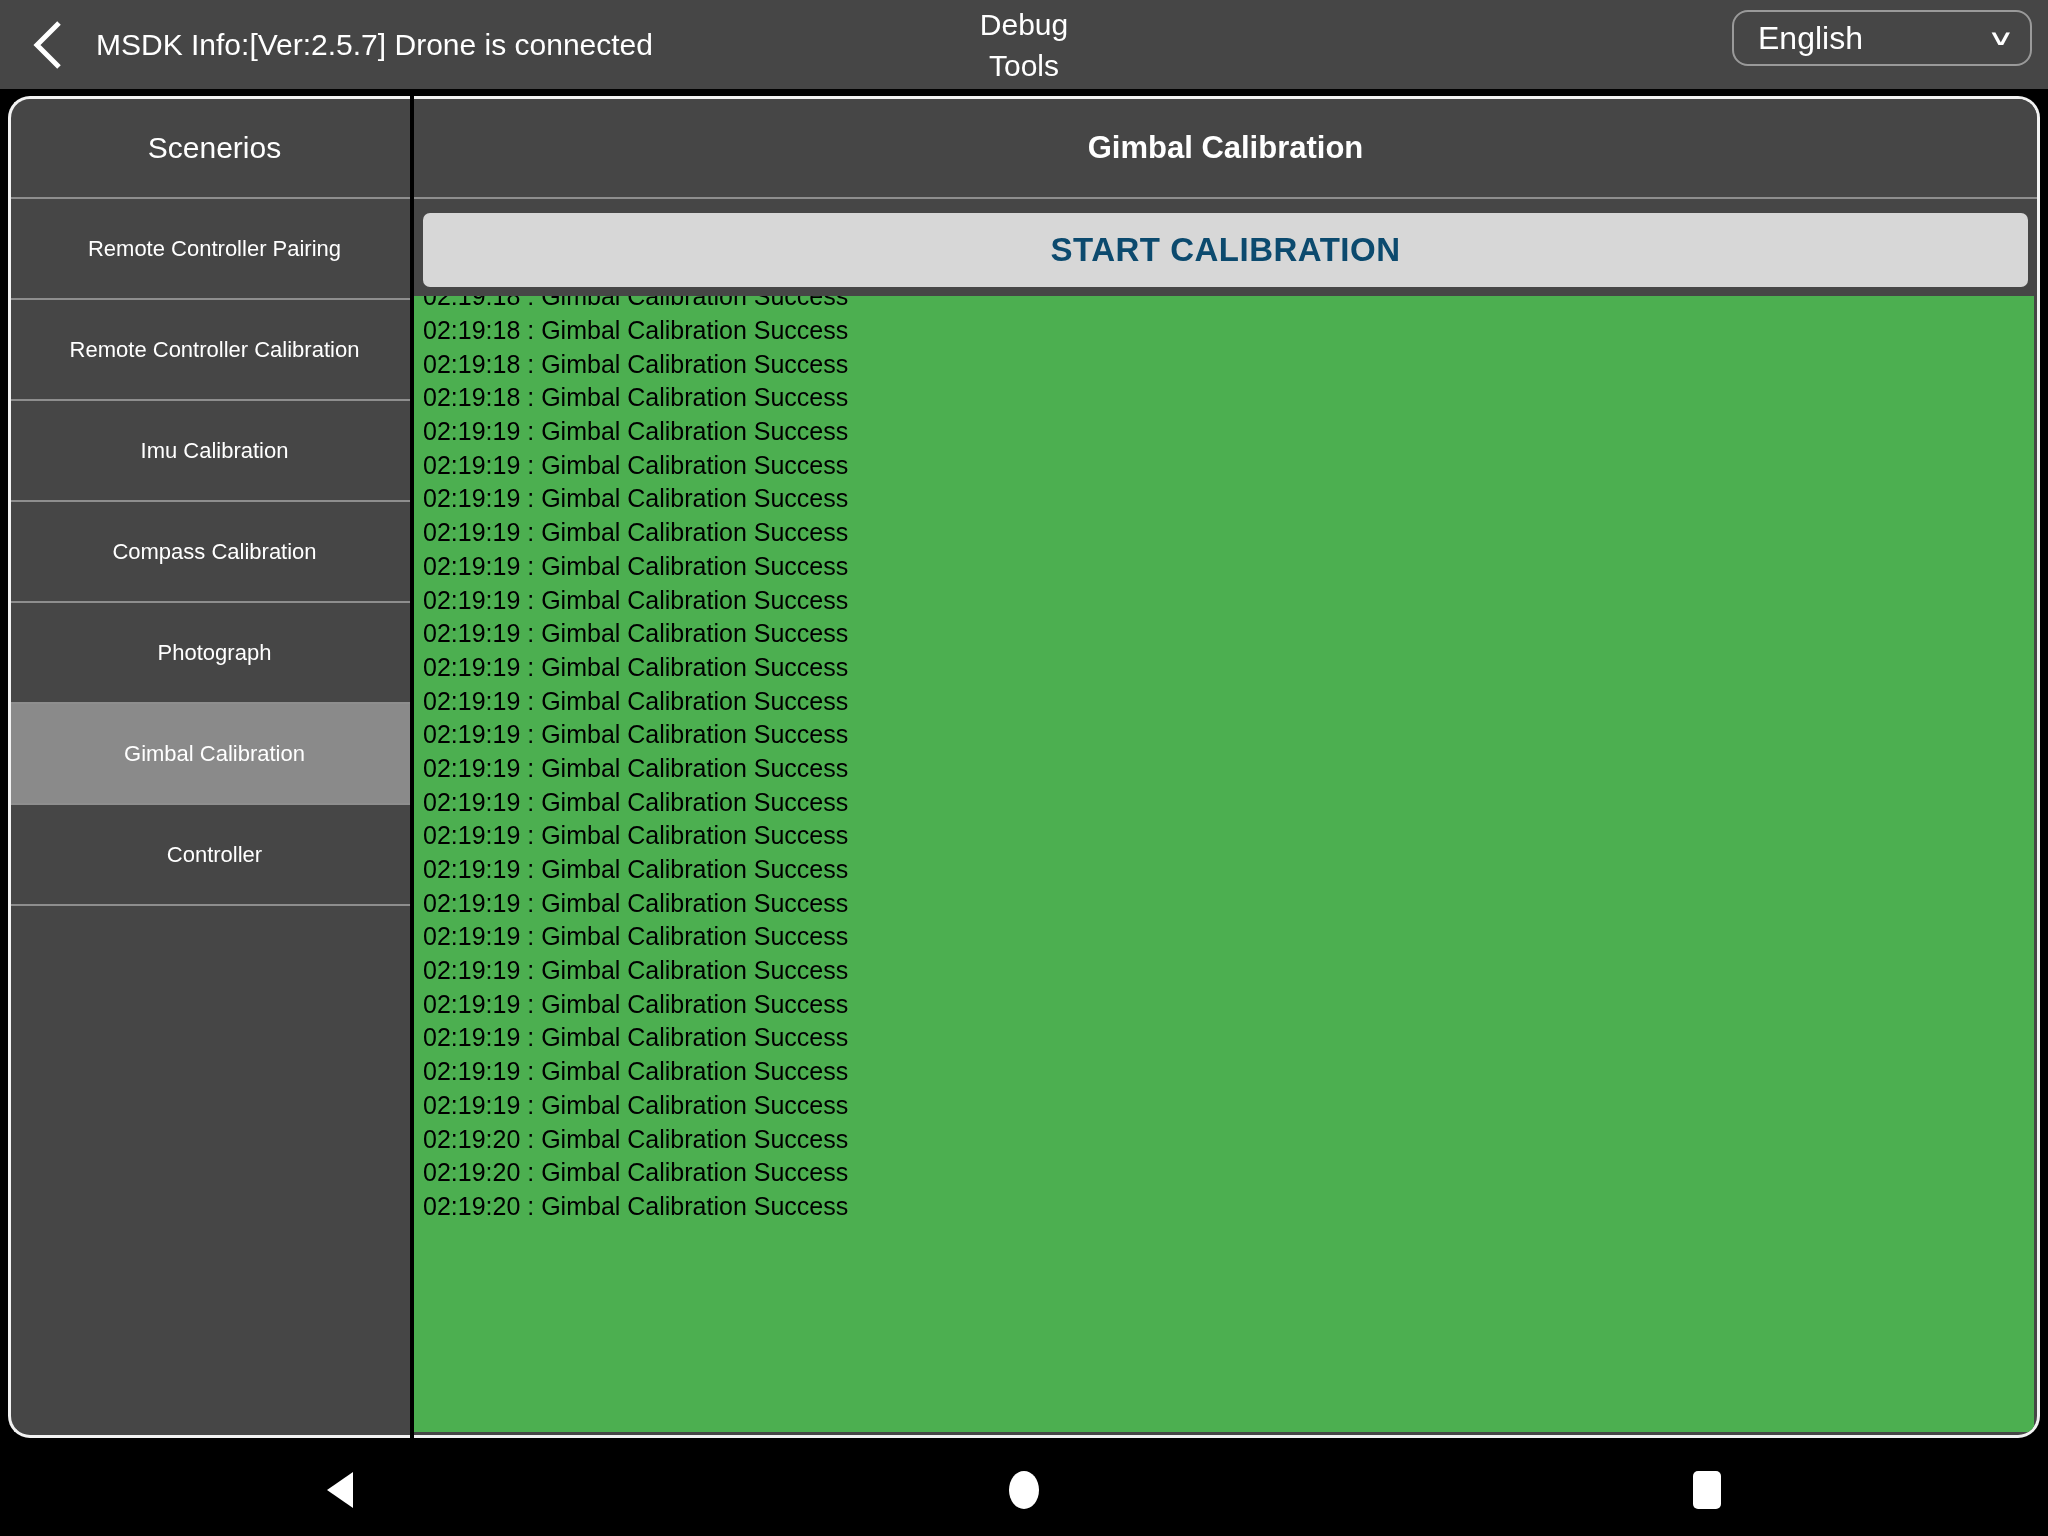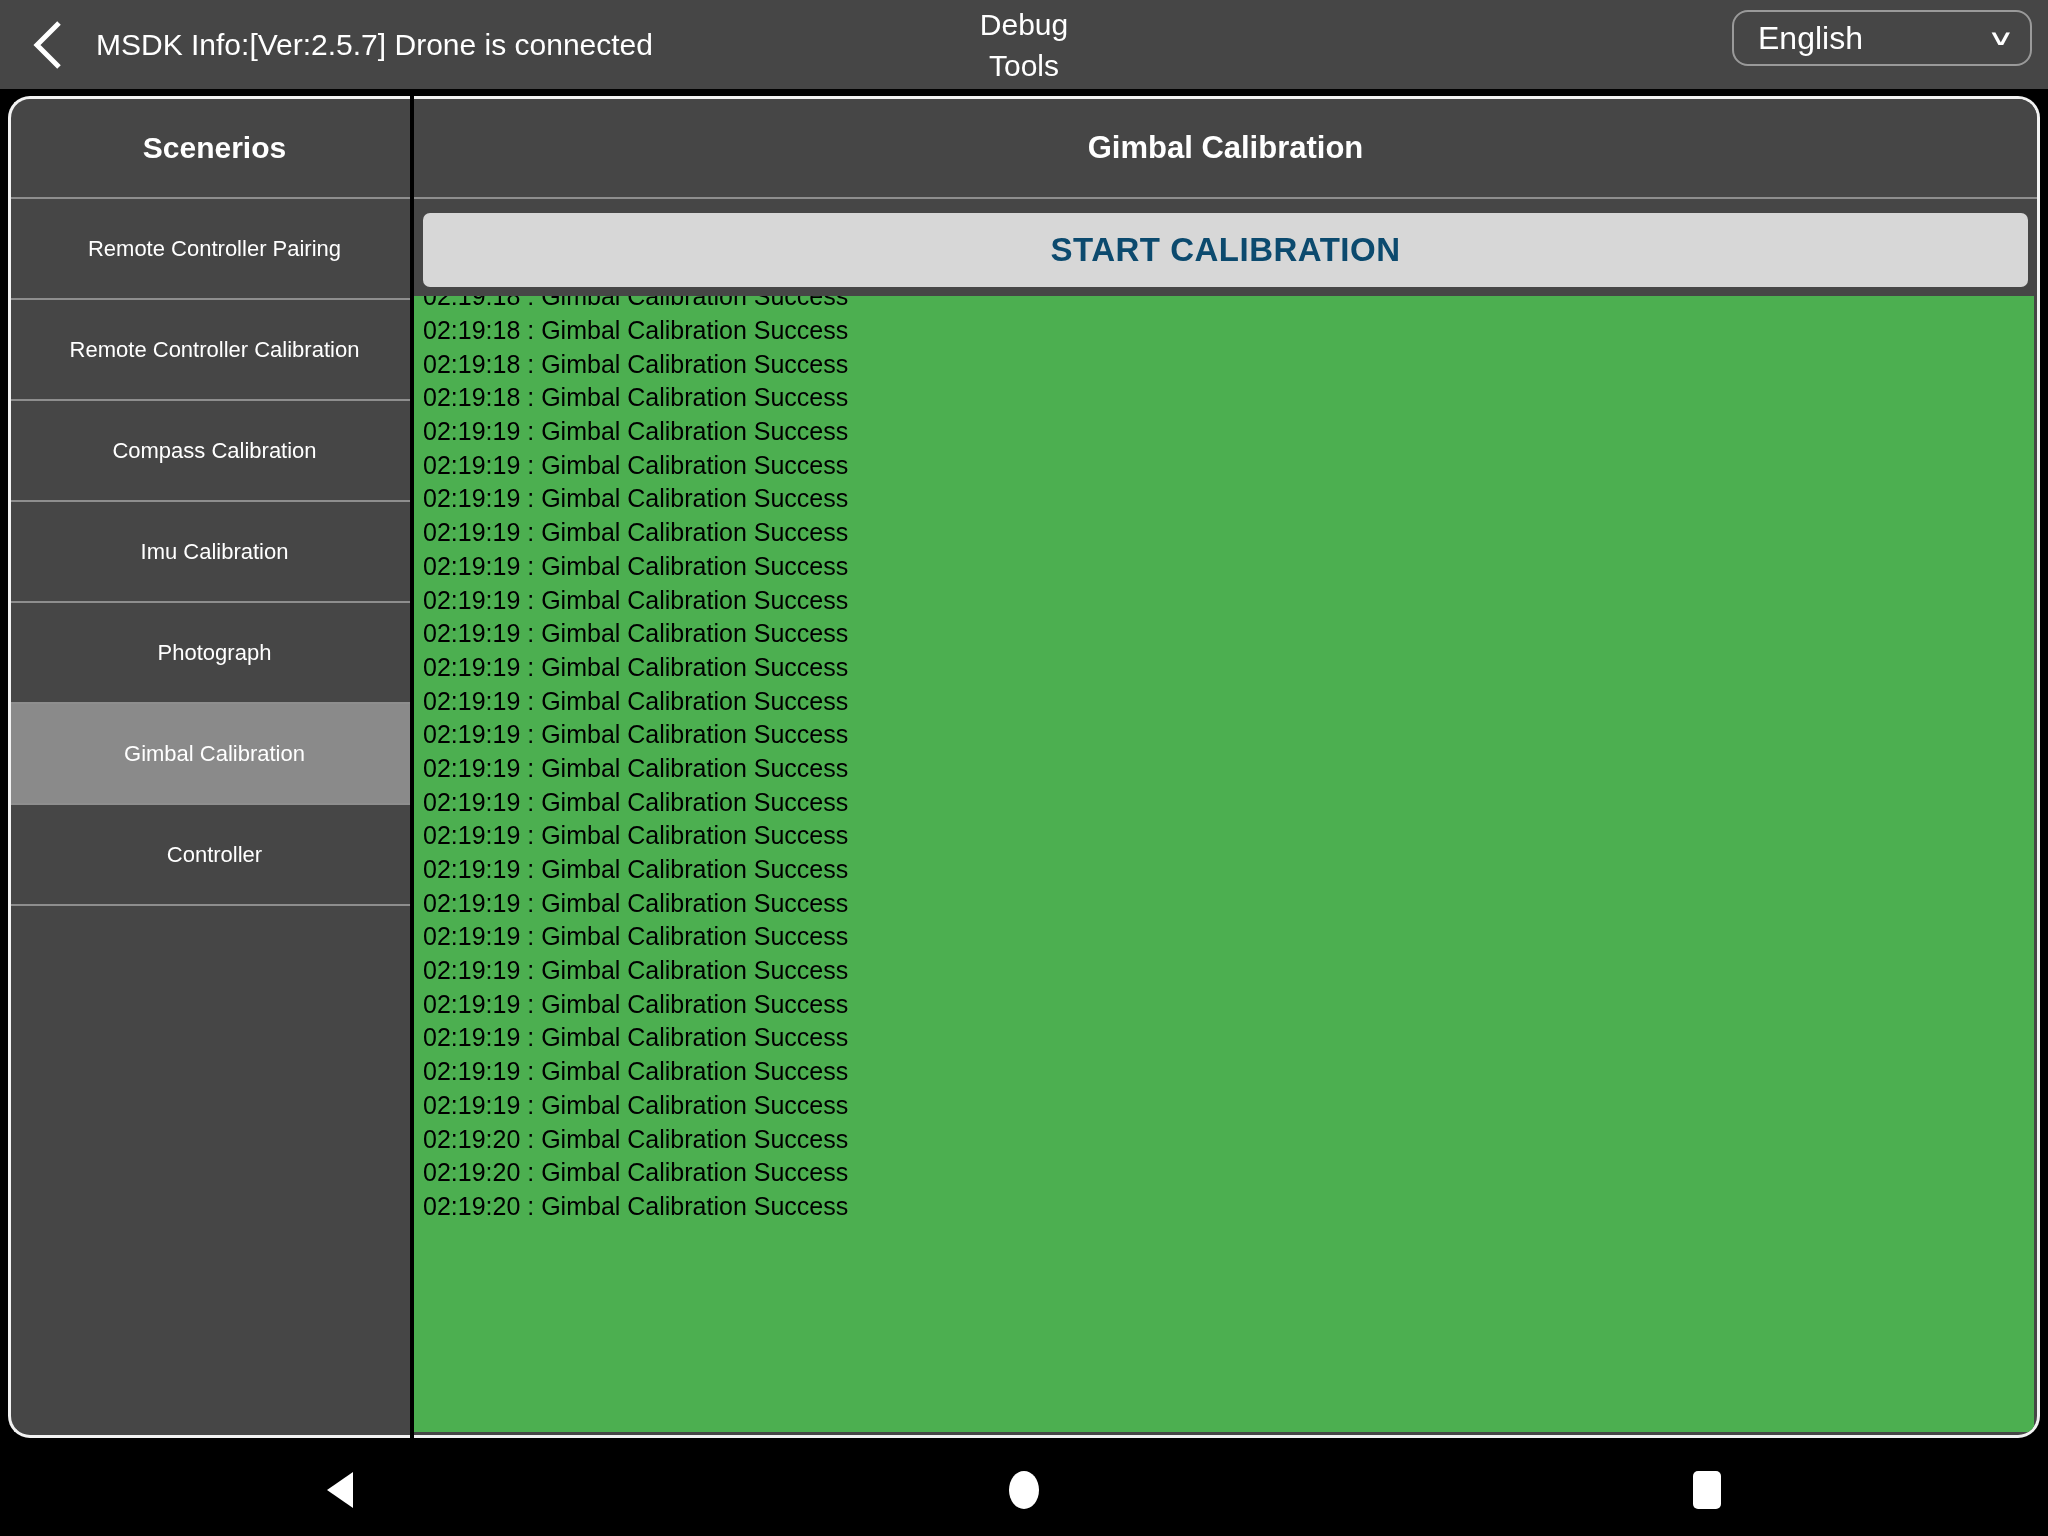--- a/index.html
+++ b/index.html
@@ -102,21 +102,21 @@
     overflow: hidden;
   }
   #sidebar-header {
     height: 100px;
     display: flex; align-items: center; justify-content: center;
     border-bottom: 2px solid #8e8e8e;
   }
   #sidebar-header .title {
     color: #ffffff;
     font-size: 30px;
-    font-weight: bold;
+    font-weight: normal;
   }
   .nav-item {
     height: 101px;
     display: flex; align-items: center; justify-content: center;
     border-bottom: 2px solid #8e8e8e;
     background: #464646;
     text-align: center;
     padding: 0 8px;
   }
   .nav-item .nav-label {
@@ -253,24 +253,24 @@
         <span class="title">Scenerios</span>
       </div>
       <div id="sidebar-items">
           <div class="nav-item">
             <span class="nav-label">Remote Controller Pairing</span>
           </div>
           <div class="nav-item">
             <span class="nav-label">Remote Controller Calibration</span>
           </div>
           <div class="nav-item">
+            <span class="nav-label">Imu Calibration</span>
+          </div>
+          <div class="nav-item">
             <span class="nav-label">Compass Calibration</span>
-          </div>
-          <div class="nav-item">
-            <span class="nav-label">Imu Calibration</span>
           </div>
           <div class="nav-item">
             <span class="nav-label">Photograph</span>
           </div>
           <div class="nav-item selected">
             <span class="nav-label">Gimbal Calibration</span>
           </div>
           <div class="nav-item">
             <span class="nav-label">Controller</span>
           </div>

